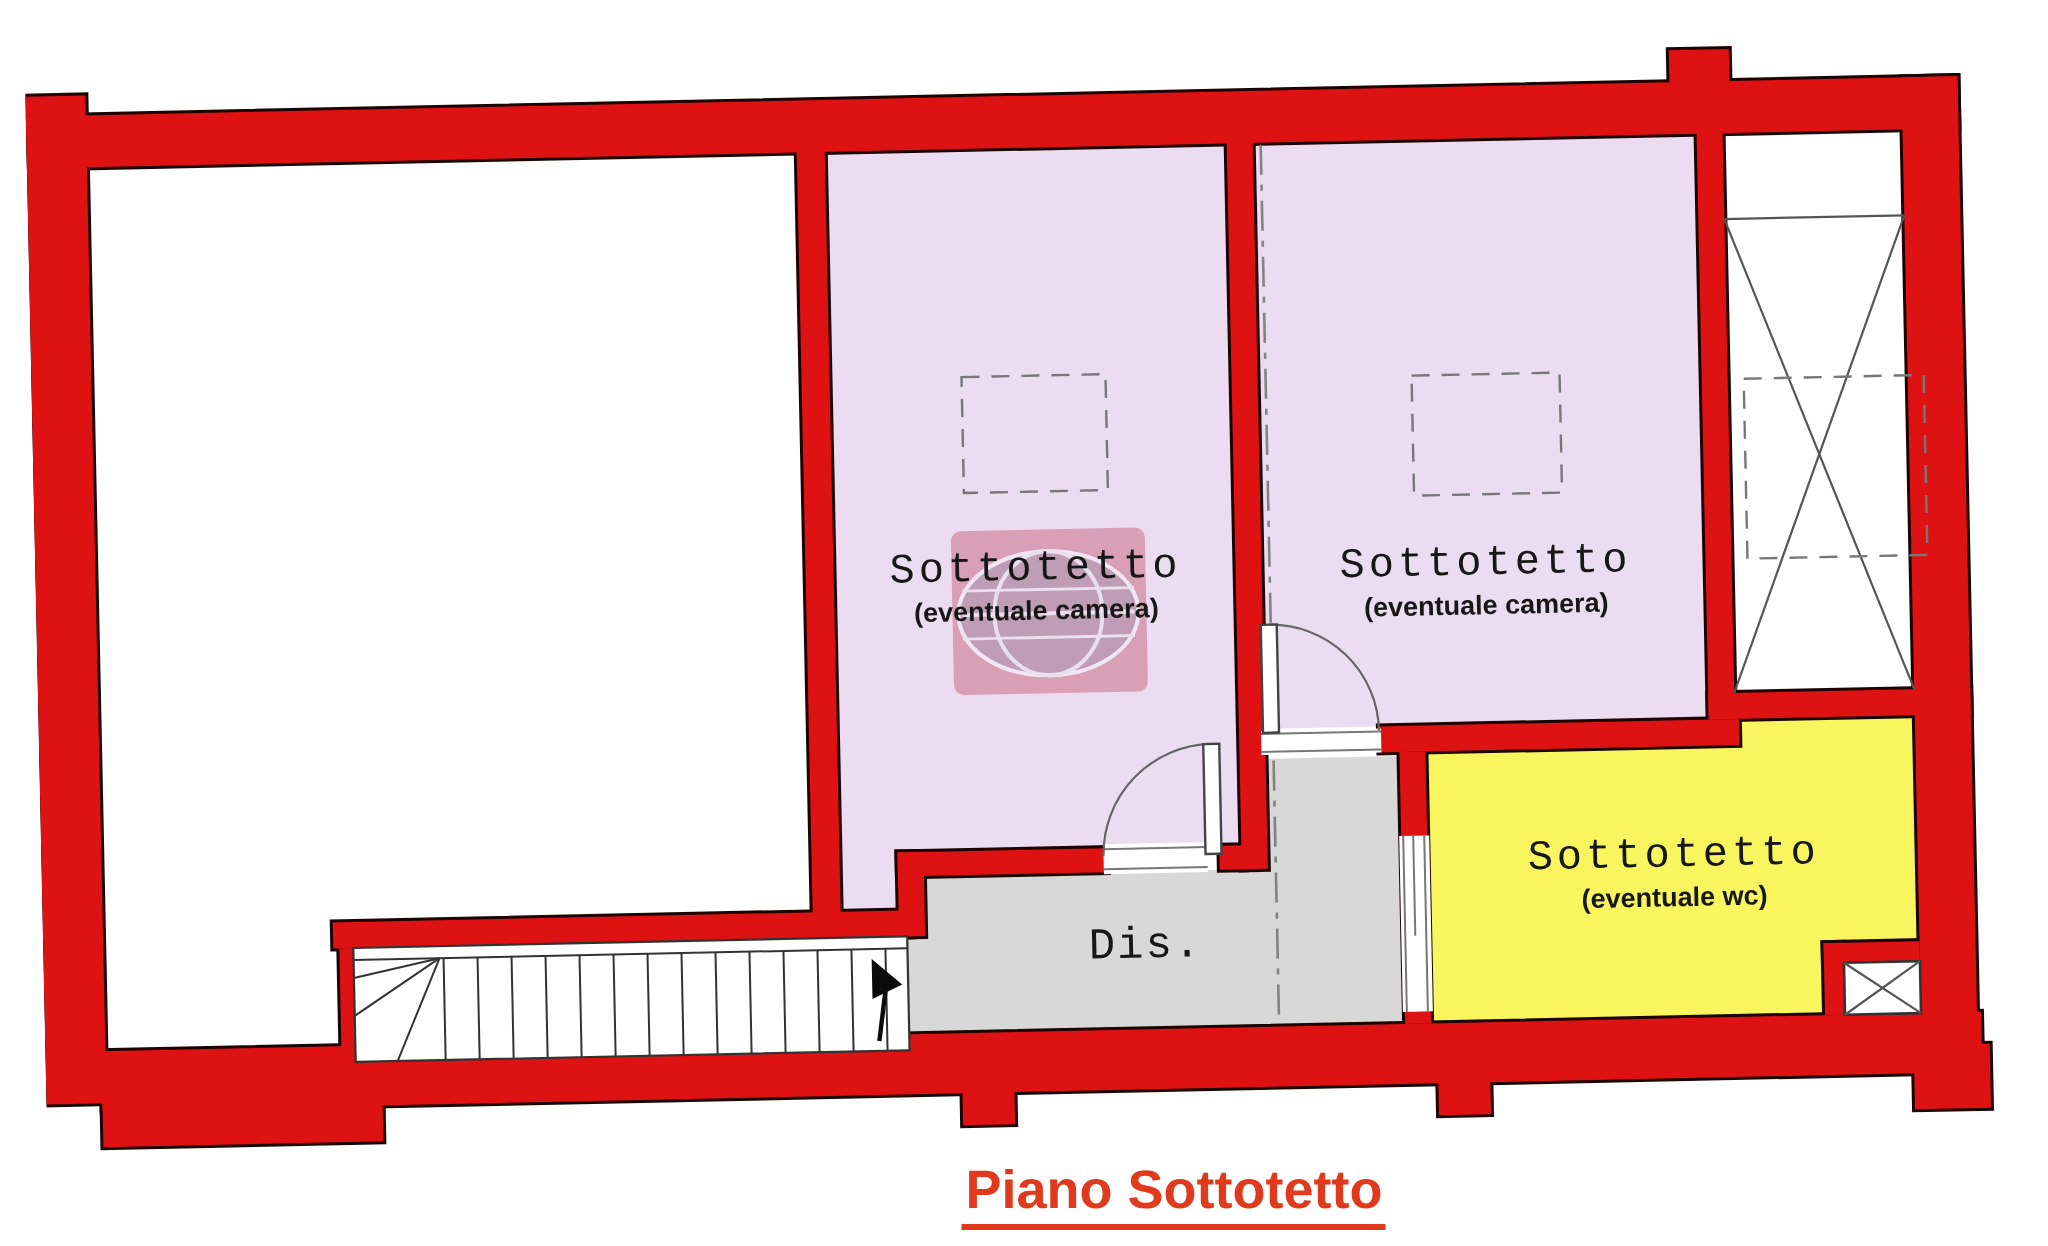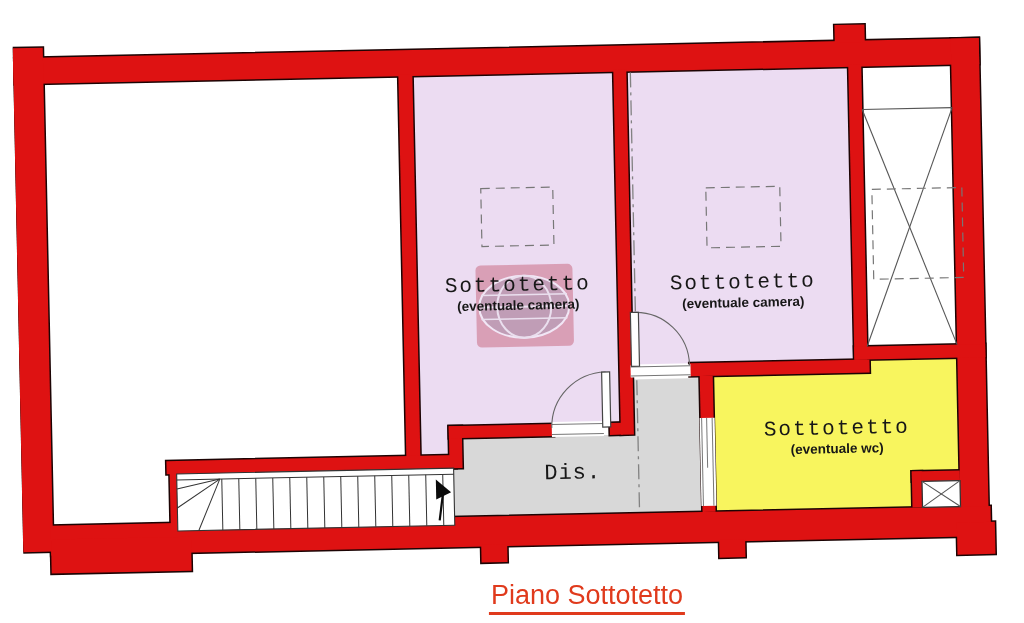--- a/index.html
+++ b/index.html
@@ -42,21 +42,21 @@
     font-family:"Liberation Sans",sans-serif;font-weight:bold;
     font-size:13.5px;line-height:17px;
   }
   .dis-label{
     position:absolute;transform:translateX(-50%);
     font-family:"Liberation Mono","DejaVu Sans Mono",monospace;
     font-size:22px;letter-spacing:1px;color:#171717;white-space:nowrap;
   }
   #page-title{
     position:absolute;left:587px;top:580px;transform:translateX(-50%);
-    font-family:"Liberation Sans",sans-serif;font-weight:normal;font-size:27px;
+    font-family:"Liberation Sans",sans-serif;font-weight:bold;font-size:27px;
     color:var(--title,#e03a1c);
     border-bottom:3px solid var(--title,#e03a1c);padding:0 2px 1px 2px;
     white-space:nowrap;
   }
 </style>
 </head>
 <body>
 
 <div id="plan">
   <svg width="980" height="552" viewBox="0 0 980 552">

